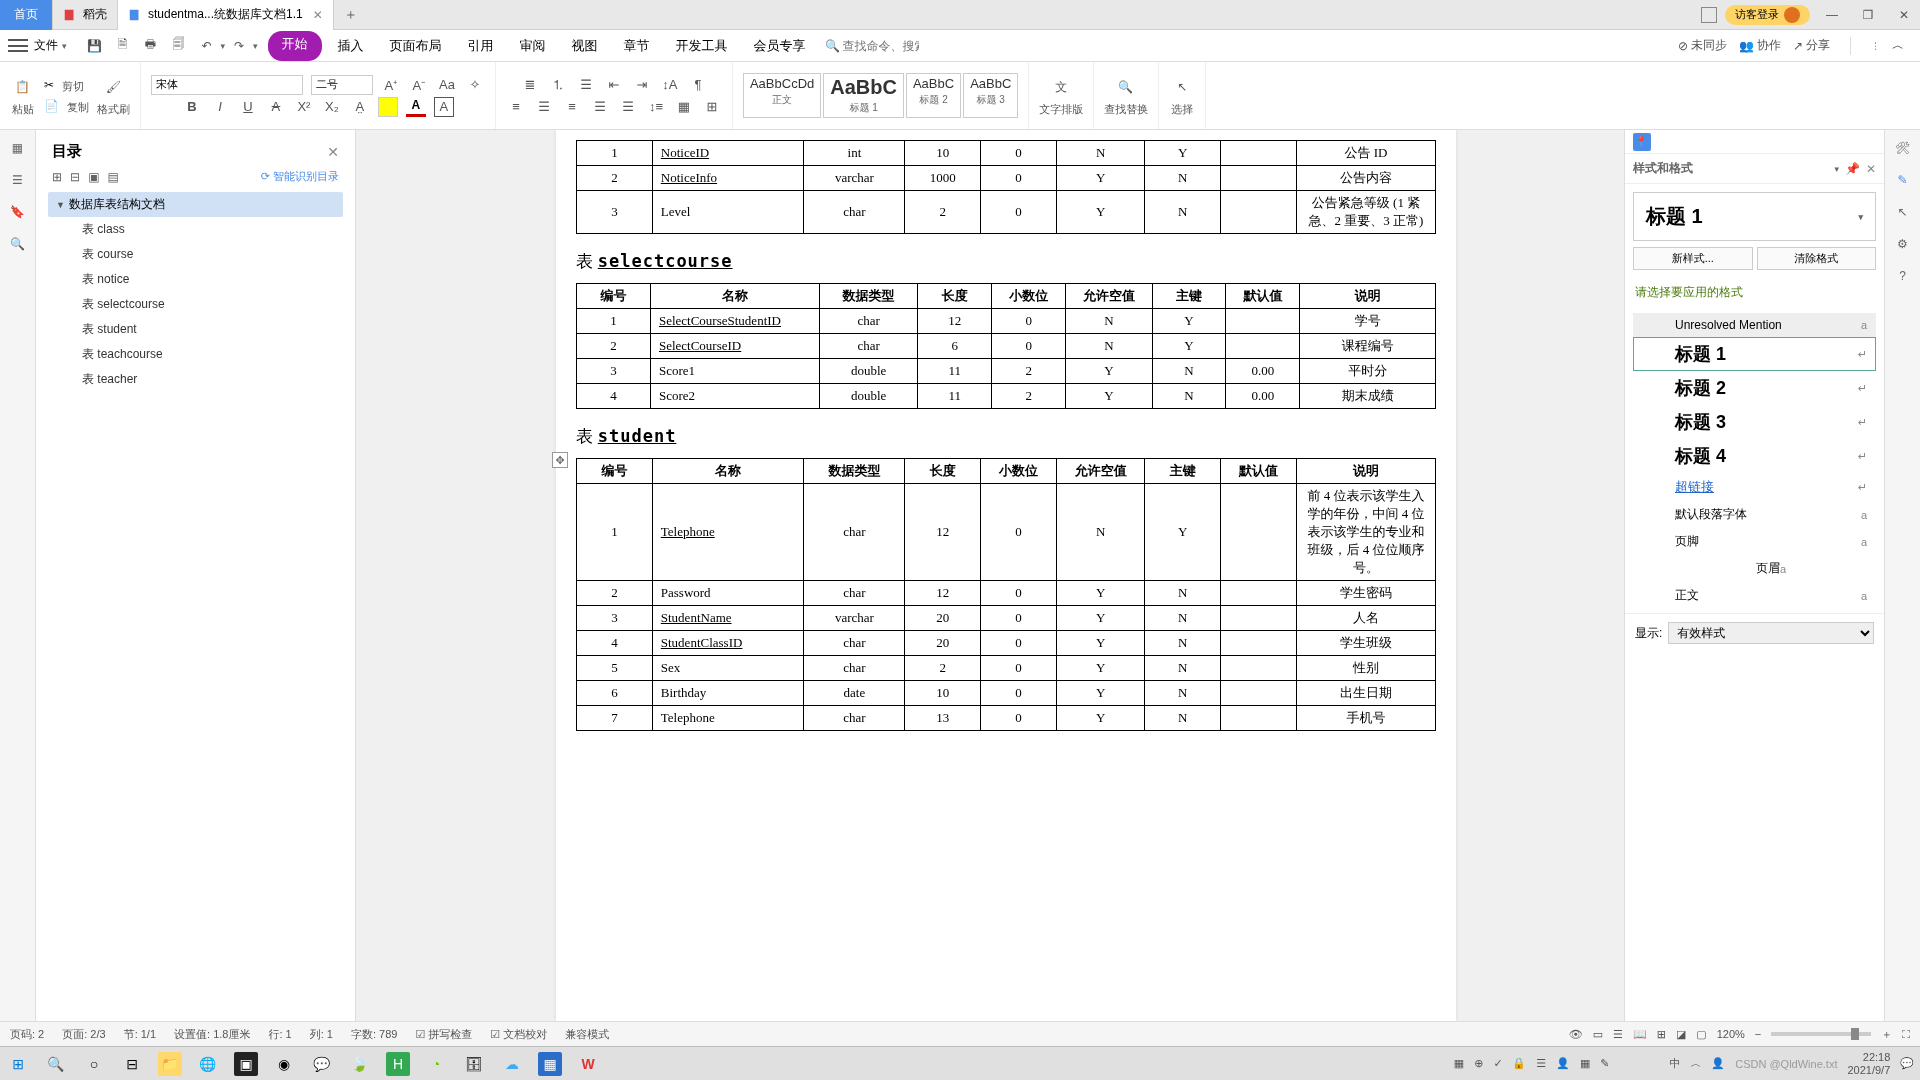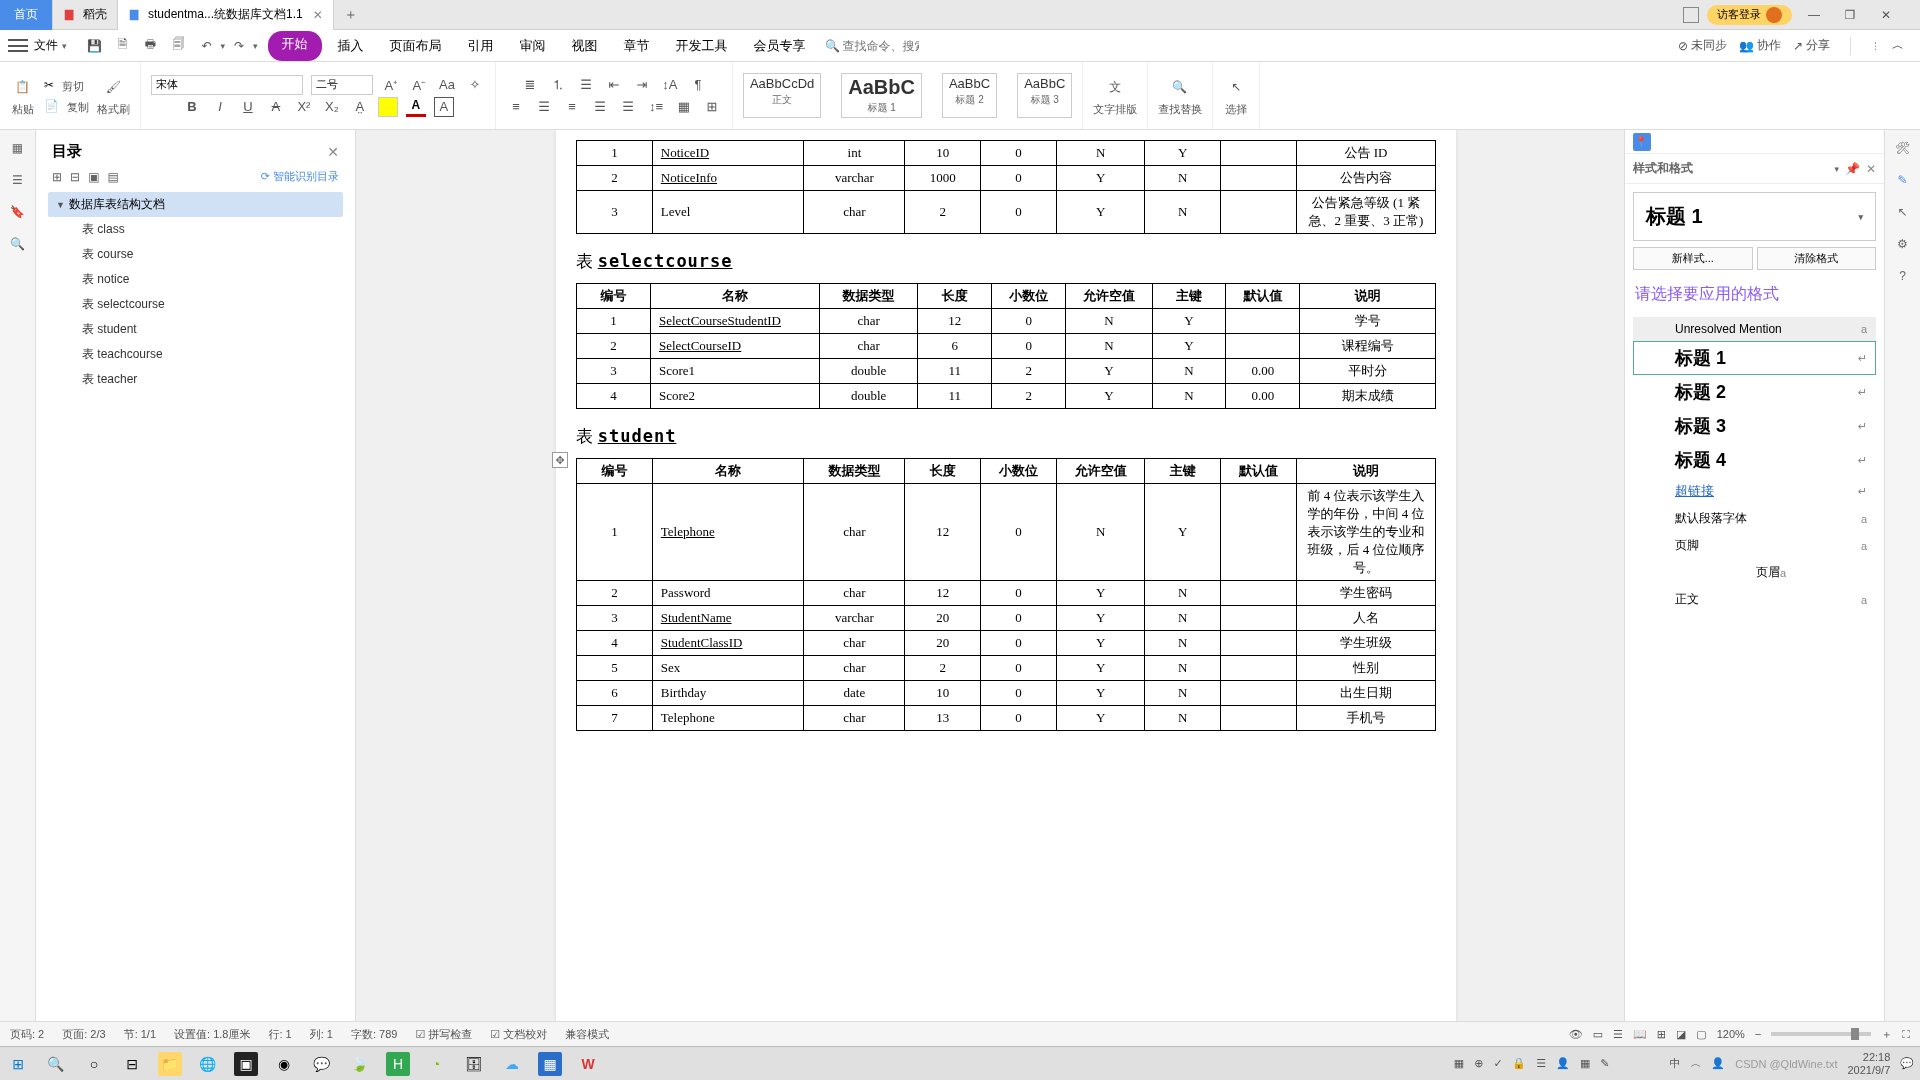--- a/index.html
+++ b/index.html
@@ -6,21 +6,21 @@
 body { background: #fff; overflow: hidden; width: 1920px; height: 1080px; font-size: 12px; }
 
 
 .titlebar { height: 30px; background: #e8e8e8; display: flex; align-items: center; border-bottom: 1px solid #d0d0d0; }
 .tab { height: 30px; display: flex; align-items: center; padding: 0 10px; border-right: 1px solid #d0d0d0; font-size: 12px; position: relative; }
 .tab.home { background: #4a8de8; color: #fff; padding: 0 14px; }
 .tab.active { background: #fff; }
 .tab .tab-icon { width: 14px; height: 14px; margin-right: 6px; }
 .tab .tab-close { margin-left: 10px; color: #888; font-size: 12px; }
 .tab-add { padding: 0 10px; color: #666; font-size: 14px; }
-.titlebar-right { margin-left: auto; display: flex; align-items: center; gap: 8px; padding-right: 20px; }
+.titlebar-right { margin-left: auto; display: flex; align-items: center; gap: 8px; padding-right: 2px; }
 .guest-login { background: #ffd466; border-radius: 10px; padding: 2px 10px; display: flex; align-items: center; font-size: 11px; }
 .guest-login .avatar { width: 16px; height: 16px; border-radius: 50%; background: #e07020; margin-left: 5px; }
 .win-btn { width: 28px; height: 22px; display: flex; align-items: center; justify-content: center; color: #555; }
 .square-icon { width: 16px; height: 16px; border: 1px solid #888; }
 
 
 .menubar { height: 32px; background: #fff; display: flex; align-items: center; border-bottom: 1px solid #ddd; padding: 0 8px; }
 .menu-hamburger { width: 20px; height: 20px; display: flex; flex-direction: column; justify-content: space-evenly; margin-right: 6px; }
 .menu-hamburger span { height: 2px; background: #555; }
 .menu-file { font-size: 12px; margin-right: 4px; }
@@ -43,21 +43,21 @@
 .rg-icon-big { width: 26px; height: 26px; display: flex; align-items: center; justify-content: center; color: #555; }
 .rg-label { font-size: 11px; color: #555; margin-top: 2px;}
 .rg-row { display: flex; align-items: center; gap: 8px; }
 .font-select { border: 1px solid #ccc; font-size: 11px; height: 20px; padding: 0 4px; min-width: 80px; }
 .size-select { border: 1px solid #ccc; font-size: 11px; height: 20px; padding: 0 4px; width: 62px; }
 .fmt-btn { width: 20px; height: 20px; display: flex; align-items: center; justify-content: center; color: #555; font-size: 13px; }
 .fmt-btn.bold { font-weight: bold; }
 .fmt-btn.italic { font-style: italic; }
 .fmt-btn.underline { text-decoration: underline; }
 .fmt-btn.strike { text-decoration: line-through; }
-.style-gallery { display: flex; gap: 20px; }
+.style-gallery { display: flex; gap: 2px; }
 .style-item { border: 1px solid #ccc; padding: 2px 6px; text-align: center; min-width: 54px; }
 .style-item .preview { font-size: 13px; color: #333; }
 .style-item .style-name { font-size: 10px; color: #666; margin-top: 2px; }
 .style-item.large .preview { font-size: 20px; font-weight: bold; }
 .highlight-select { width: 20px; height: 20px; background: #ffff00; border: 1px solid #ccc; }
 .color-select { width: 20px; height: 20px; display:flex; align-items:center; justify-content:center; font-weight:bold; color:#000; border-bottom: 3px solid #c00; }
 
 
 .workspace { display: flex; height: calc(1080px - 30px - 32px - 68px - 25px - 34px); }
 
@@ -94,21 +94,21 @@
 
 .rightpane { width: 260px; background: #fff; border-left: 1px solid #ddd; }
 .rp-pin-row { height: 24px; display: flex; align-items: center; padding: 0 8px; border-bottom: 1px solid #eee; }
 .rp-pin { width: 18px; height: 18px; background: #4a8de8; border-radius: 2px; display:flex; align-items:center; justify-content:center; color:#fff; font-size:10px;}
 .rp-header { display: flex; align-items: center; justify-content: space-between; padding: 6px 8px; font-size: 12px; color: #666; border-bottom: 1px solid #eee;}
 .rp-header .title { flex: 1; font-weight: bold; }
 .rp-header .ctrl { margin-left: 6px; color: #888; }
 .rp-current { padding: 10px 12px; font-size: 20px; font-weight: bold; font-family: SimSun, serif; border: 1px solid #ccc; margin: 8px 8px 6px; display: flex; align-items: center; justify-content: space-between;}
 .rp-btns { display: flex; gap: 4px; padding: 0 8px 6px; }
 .rp-btn { flex: 1; border: 1px solid #ccc; padding: 3px; font-size: 11px; text-align: center; background: #fafafa; }
-.rp-hint { padding: 8px 10px; font-size: 16px; color: #8b5cf6; }
+.rp-hint { padding: 8px 10px; font-size: 12px; color: #4d7c0f; }
 .rp-list { padding: 4px 8px; }
 .rp-item { padding: 4px 8px; border: 1px solid transparent; display: flex; align-items: center; justify-content: space-between; font-family: SimSun, serif;}
 .rp-item.boxed { border: 1px solid #5a9; }
 .rp-item.dotted { background: #eee; }
 .rp-item .txt { font-size: 18px; font-weight: bold; margin-left: 33px; }
 .rp-item .txt.small { font-size: 12px; font-weight: normal; }
 .rp-item .txt.link { color: #2266cc; text-decoration: underline; font-size: 13px; font-weight:normal;}
 .rp-item .ret { color: #888; font-size: 11px; }
 .rp-footer { padding: 8px 10px; border-top: 1px solid #eee; font-size: 12px; display: flex; align-items: center; gap: 6px; }
 .rp-select { flex: 1; border: 1px solid #ccc; padding: 2px 4px; font-size: 12px; }
@@ -609,20 +609,24 @@
         </div>
         <div class="rp-item " style="justify-content: center;">
           <span class="txt small">页眉</span>
           <span class="ret">a</span>
         </div>
         <div class="rp-item ">
           <span class="txt small">正文</span>
           <span class="ret">a</span>
         </div>
       </div>
+    <div class="rp-footer">
+      <span>显示:</span>
+      <select class="rp-select"><option>有效样式</option></select>
+    </div>
   </div>
 
   <div class="rightrail">
     <div class="lr-icon">🛠</div>
     <div class="lr-icon" style="color:#4a8de8;">✎</div>
     <div class="lr-icon">↖</div>
     <div class="lr-icon">⚙</div>
     <div class="lr-icon">?</div>
   </div>
 </div>

